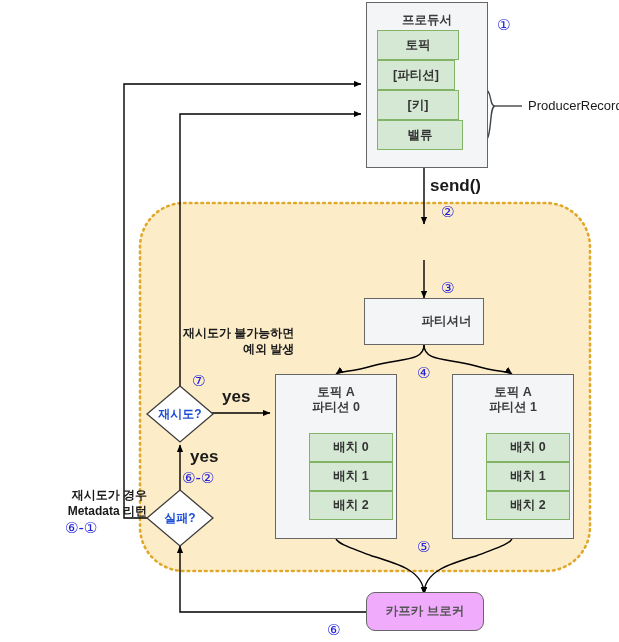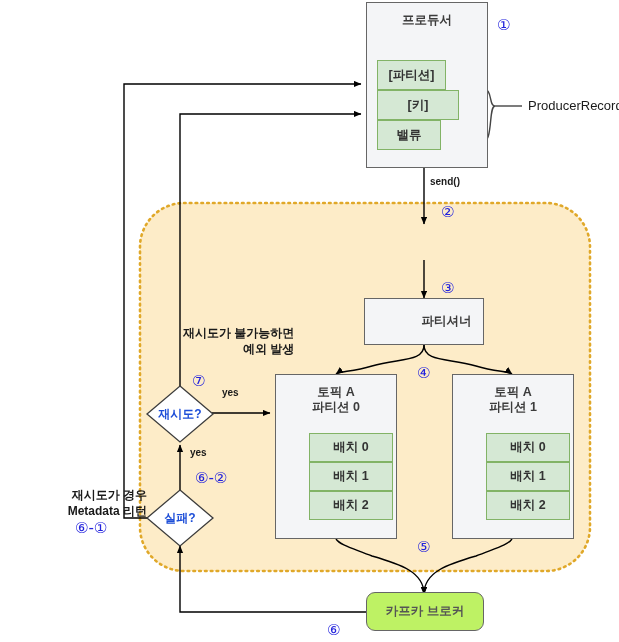--- a/index.html
+++ b/index.html
@@ -6,27 +6,27 @@
   body{width:619px;height:642px;position:relative;overflow:hidden;
        font-family:"Liberation Sans","DejaVu Sans",sans-serif;}
   #canvas{position:absolute;left:0;top:0;width:619px;height:642px;}
   svg.layer{position:absolute;left:0;top:0;width:619px;height:642px;overflow:visible;}
   .node{position:absolute;box-sizing:border-box;display:flex;align-items:center;
         justify-content:center;text-align:center;}
   .boxlabel{font-size:12.5px;font-weight:bold;color:#3c3c3c;line-height:15px;white-space:pre-line;}
   .plainbox{background:#f4f5f7;border:1px solid #666;}
   .greenbox{background:#d5e8d4;border:1px solid #82b366;}
   .greenbox .boxlabel{color:#333;font-weight:bold;}
-  .roundbox{background:#bef264;border:1px solid #666;border-radius:9px;}
+  .roundbox{background:#f0abfc;border:1px solid #666;border-radius:9px;}
   .roundbox .boxlabel{color:#555;}
   .circnum{position:absolute;color:#2222dd;font-size:15px;font-weight:normal;
            font-family:"DejaVu Sans",sans-serif;line-height:1;white-space:nowrap;}
   .freetext{position:absolute;color:#1a1a1a;font-size:12px;line-height:16px;white-space:pre-line;text-align:right;}
   .freetext.bold{font-weight:bold;}
-  .ylabel{position:absolute;font-size:10px;font-weight:bold;color:#1a1a1a;}
+  .ylabel{position:absolute;font-size:17px;font-weight:bold;color:#1a1a1a;}
   .diamond-wrap{position:absolute;}
   .diamond-label{position:absolute;left:0;top:0;width:100%;height:100%;
                  display:flex;align-items:center;justify-content:center;
                  font-size:12px;font-weight:bold;color:#1d4ed8;}
   .prodtitle{position:absolute;width:100%;text-align:center;font-size:12.5px;
              font-weight:bold;color:#3c3c3c;}
   .prlabel{position:absolute;font-size:13px;color:#1a1a1a;white-space:nowrap;}
 </style>
 </head>
 <body>
@@ -68,27 +68,30 @@
     <line x1="212" y1="413" x2="270" y2="413" stroke="#000" stroke-width="1.4" marker-end="url(#arrow)"></line>
 
     <polygon points="180,386 213,414 180,442 147,414" fill="#ffffff" stroke="#3c3c3c" stroke-width="1.3"></polygon>
     <polygon points="180,490 213,518 180,546 147,518" fill="#ffffff" stroke="#3c3c3c" stroke-width="1.3"></polygon>
   </svg>
 
   <div class="node plainbox" style="left:366px;top:2px;width:122px;height:166px;display:block;">
     <div class="prodtitle" style="top:9px;">프로듀서</div>
   </div>
 
-  <div class="node greenbox" style="left:377px;top:60px;width:69px;height:30px;">
+  <div class="node greenbox" style="left:377px;top:30px;width:82px;height:30px;">
+    <span class="boxlabel">토픽</span>
+  </div>
+  <div class="node greenbox" style="left:377px;top:60px;width:78px;height:30px;">
     <span class="boxlabel">[파티션]</span>
   </div>
   <div class="node greenbox" style="left:377px;top:90px;width:82px;height:30px;">
     <span class="boxlabel">[키]</span>
   </div>
-  <div class="node greenbox" style="left:377px;top:120px;width:64px;height:30px;">
+  <div class="node greenbox" style="left:377px;top:120px;width:86px;height:30px;">
     <span class="boxlabel">밸류</span>
   </div>
 
   <div class="prlabel" style="left:528px;top:98px;">ProducerRecord</div>
 
   <div class="node plainbox" style="left:364px;top:298px;width:120px;height:47px;padding-left:45px;">
     <span class="boxlabel">파티셔너</span>
   </div>
 
   <div class="node plainbox" style="left:275px;top:374px;width:122px;height:165px;display:block;">
@@ -138,17 +141,17 @@
 예외 발생</div>
   <div class="freetext bold" style="left:42px;top:487px;text-align:right;width:105px;">재시도가 경우
 Metadata 리턴</div>
 
   <div class="circnum" style="left:497px;top:18px;">①</div>
   <div class="circnum" style="left:441px;top:205px;">②</div>
   <div class="circnum" style="left:441px;top:281px;">③</div>
   <div class="circnum" style="left:417px;top:366px;">④</div>
   <div class="circnum" style="left:417px;top:540px;">⑤</div>
   <div class="circnum" style="left:327px;top:623px;">⑥</div>
-  <div class="circnum" style="left:75px;top:521px;text-align:center;">⑥-①</div>
-  <div class="circnum" style="left:182px;top:471px;padding-left:13px;">⑥-②</div>
+  <div class="circnum" style="left:65px;top:521px;text-align:center;">⑥-①</div>
+  <div class="circnum" style="left:182px;top:471px;">⑥-②</div>
   <div class="circnum" style="left:192px;top:374px;">⑦</div>
 
 </div>
 
 </body></html>

